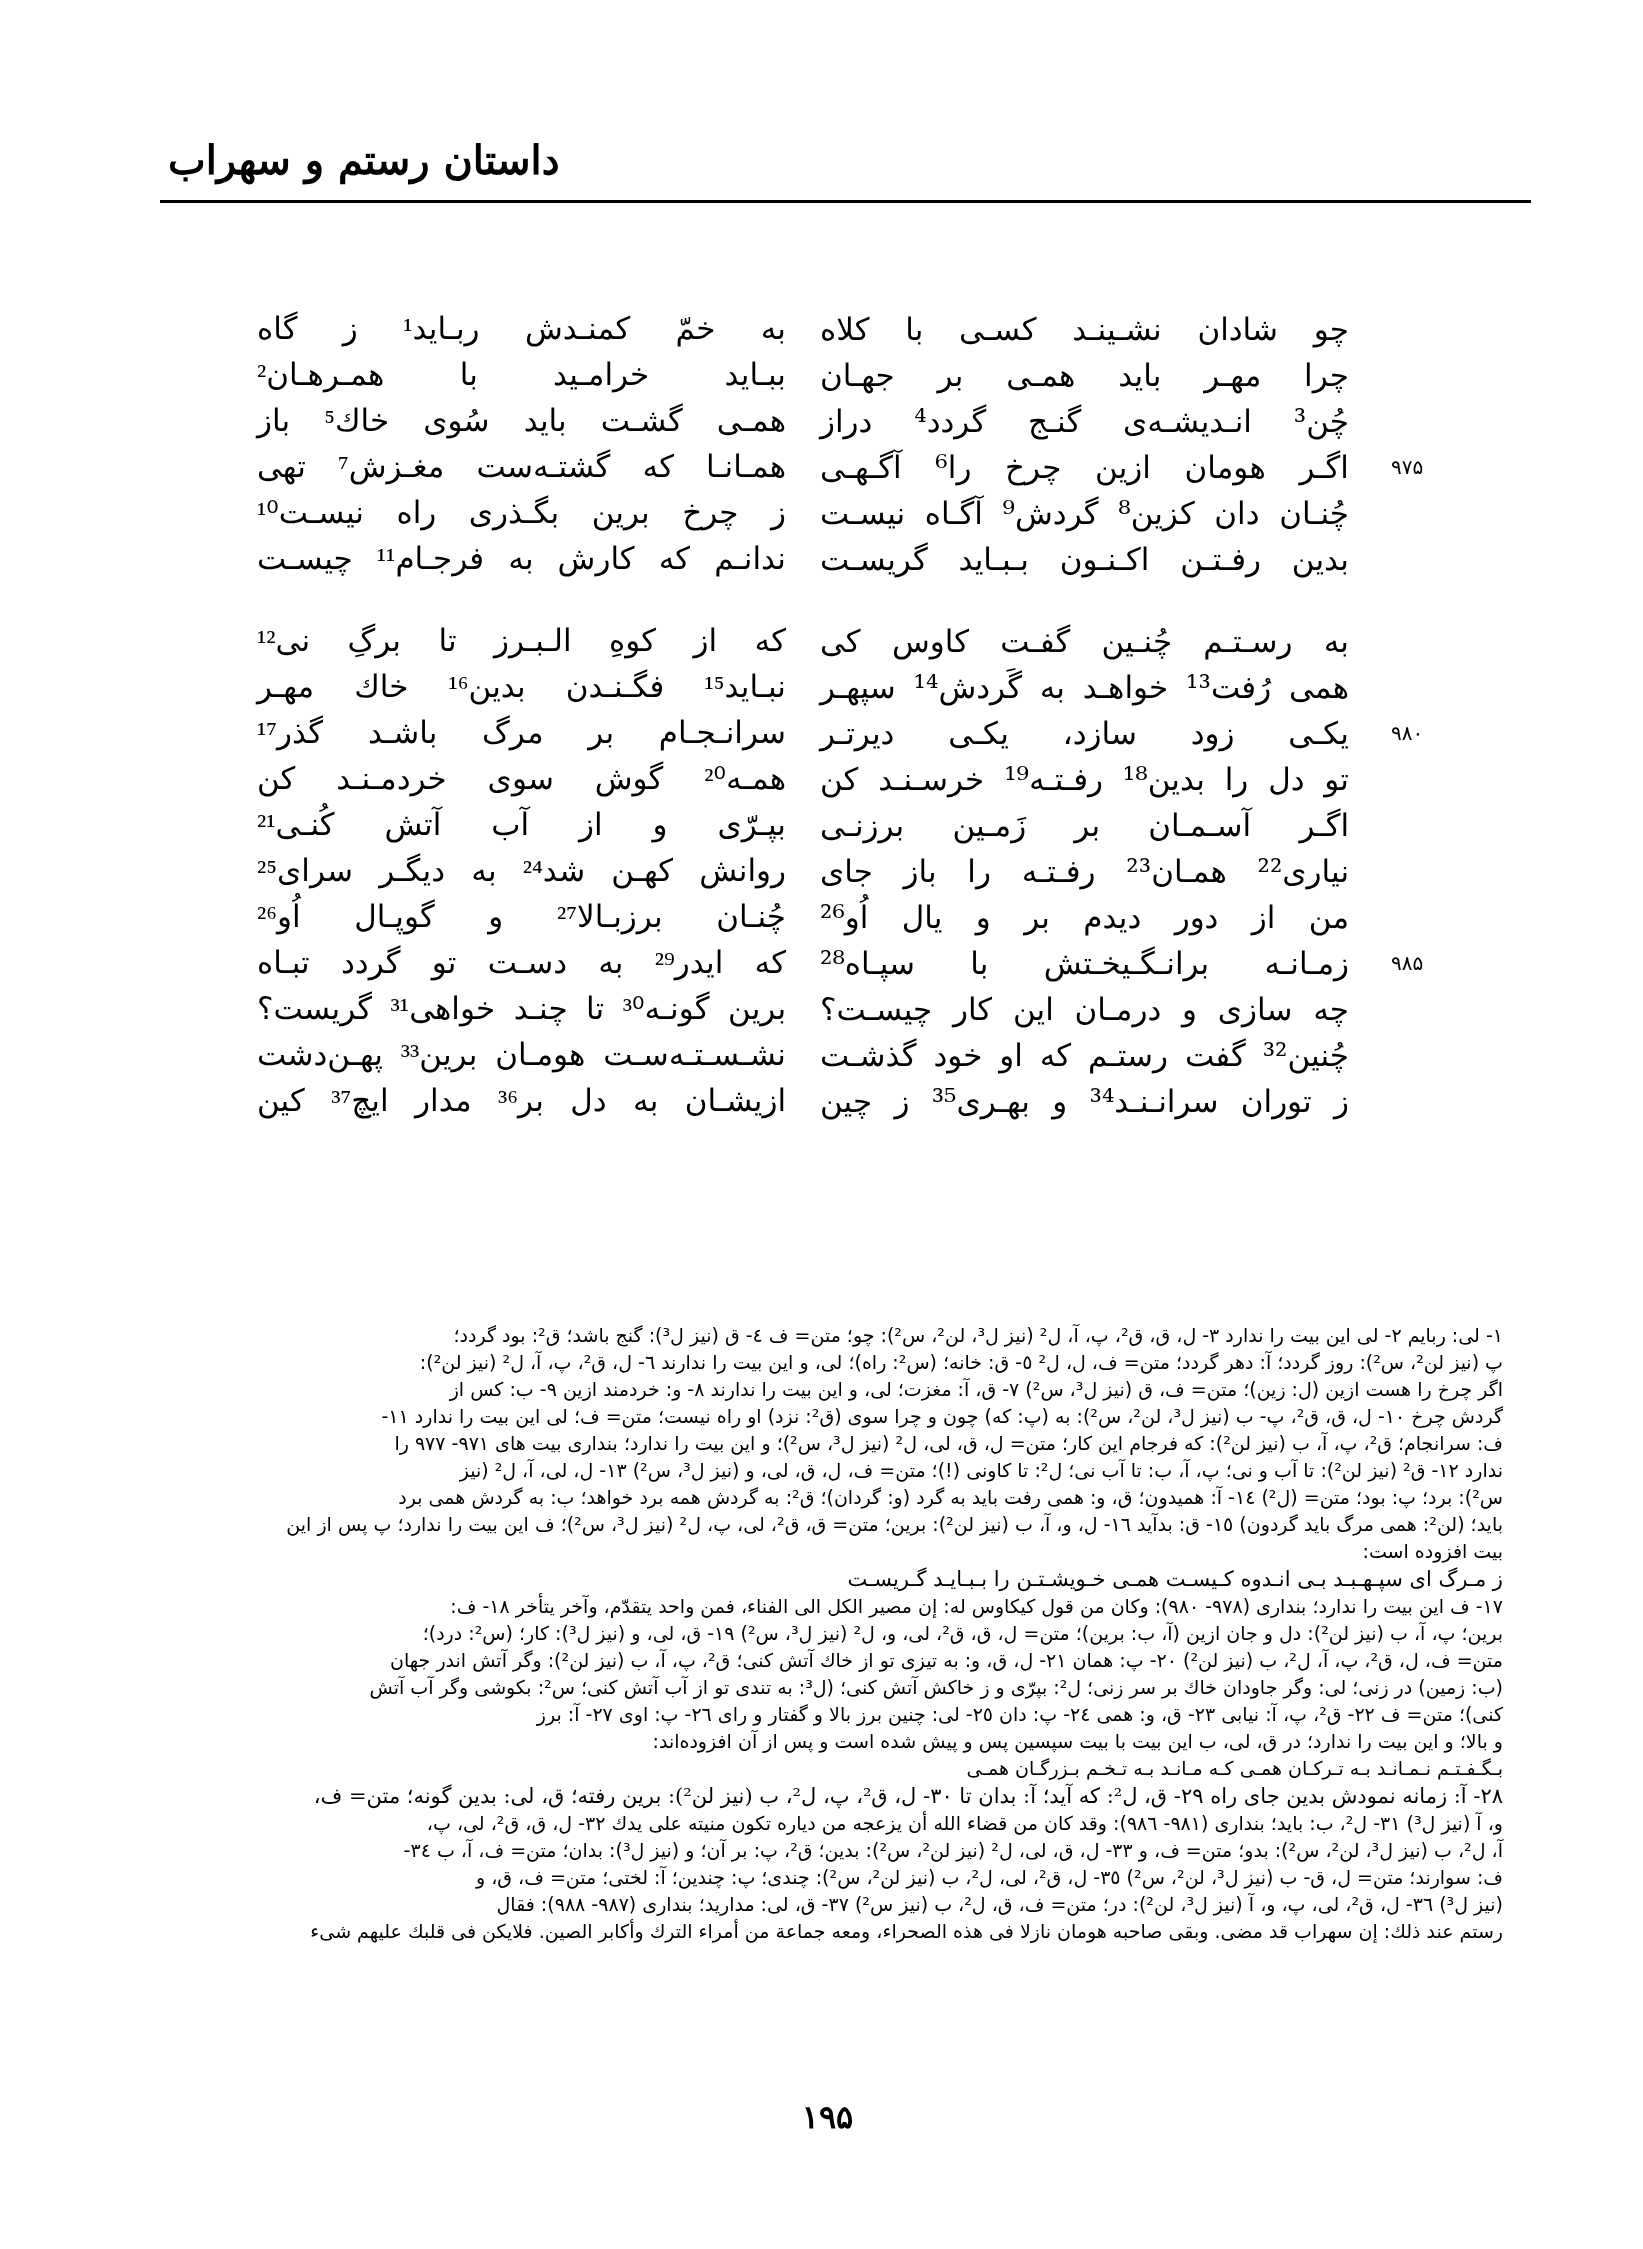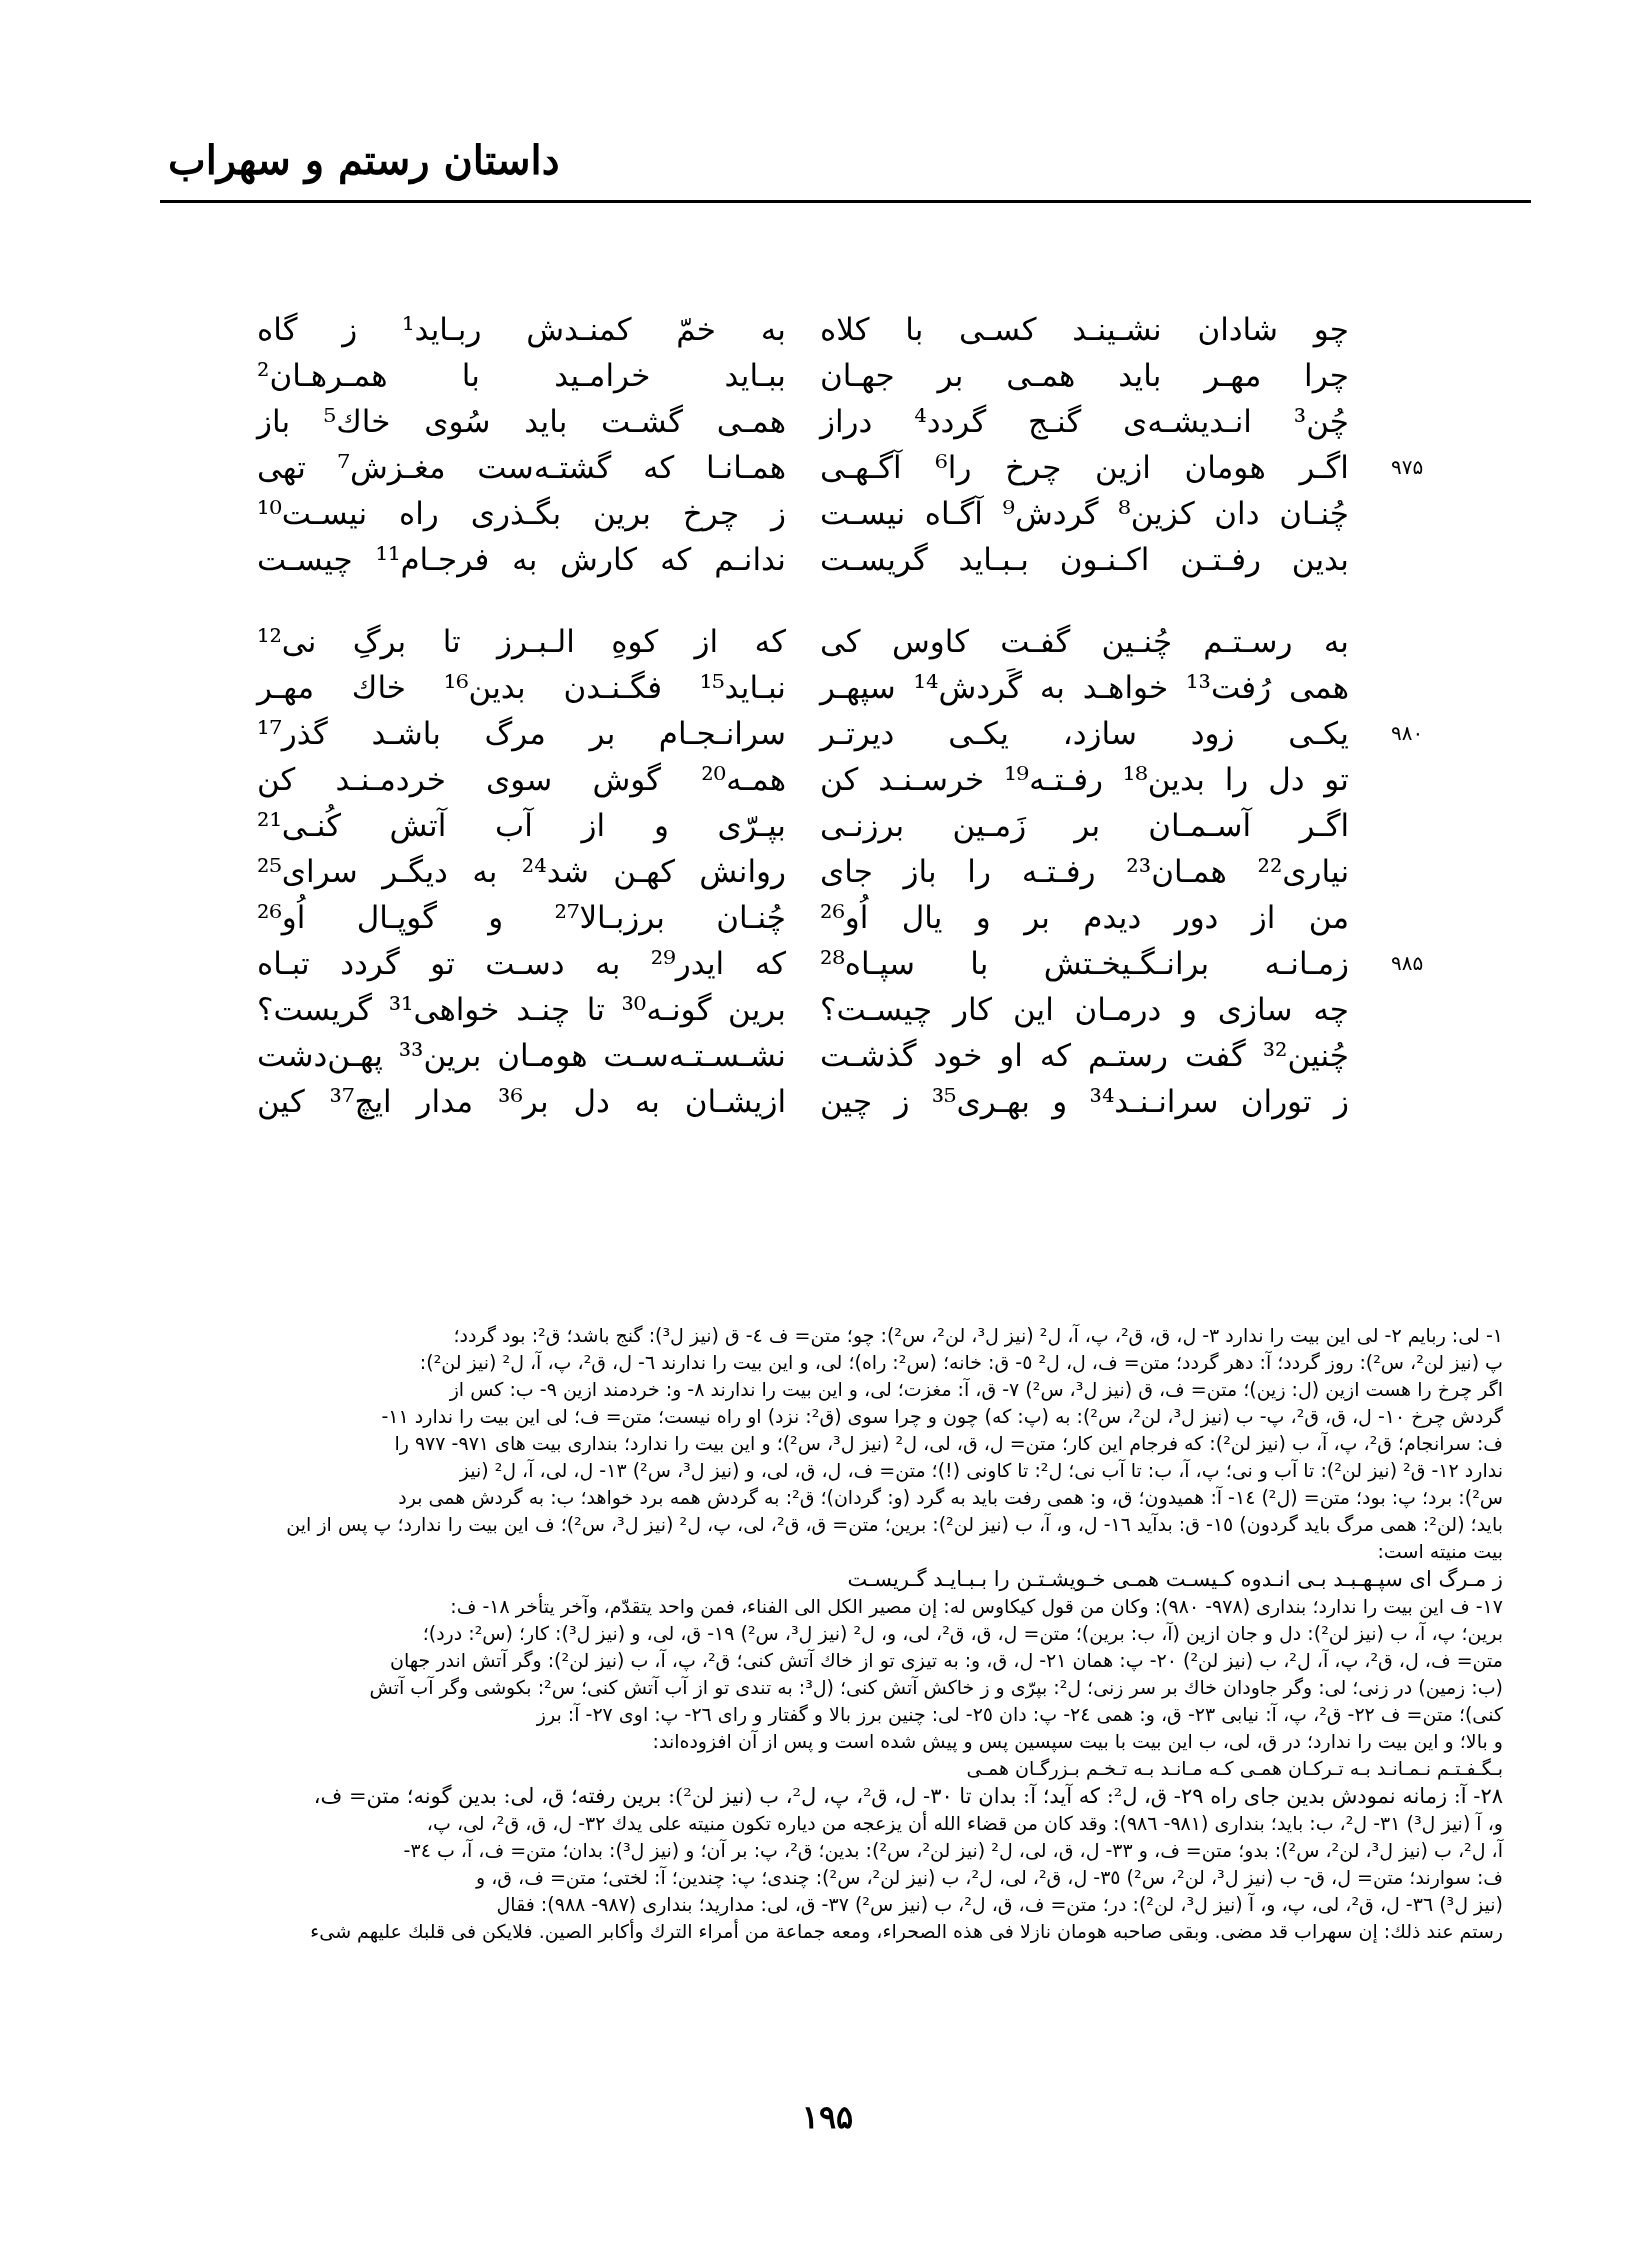--- a/index.html
+++ b/index.html
@@ -10,21 +10,21 @@
                   direction:rtl; white-space:nowrap; font-family:"DejaVu Serif", serif;margin-left:8px; }
   .header-rule { position:absolute; left:0; top:64px; width:1371px; height:2.8px; background:#000; }
 
   .verses { position:absolute; left:250px; top:306px; width:1308px; }
   .block { position:relative; }
   .row { position:relative; height:46px; }
   .h1, .h2 { position:absolute; top:0; height:46px; line-height:46px; font-size:31px;
              direction:rtl; text-align:justify; text-align-last:justify; white-space:nowrap;
              font-family:"DejaVu Serif", serif; }
   .h1 { left:570px; width:529px; }
-  .h2 { left:7px; width:529px; }
+  .h2 { left:7px; width:529px;font-family:Liberation Serif, serif; }
   .vnum { position:absolute; left:1141px; top:0; height:46px; line-height:46px; font-size:20px;
           width:83px; text-align:left; font-family:"DejaVu Serif", serif; direction:rtl; }
   .block-gap { height:36px; }
 
   .notes { position:absolute; left:157px; top:1322px; width:1346px; direction:rtl;
            font-size:19px; line-height:27px; text-align:justify;
            font-family:"DejaVu Sans", sans-serif; }
   .note-line { white-space:normal; }
   .note-verse { text-align:right; font-size:21px; line-height:28px; font-family:"DejaVu Serif", serif; }
 
@@ -134,21 +134,21 @@
 
 <div class="notes" id="notes">
     <div class="note-line">۱- لی: ربایم  ۲- لی این بیت را ندارد  ۳- ل، ق، ق²، پ، آ، ل² (نیز ل³، لن²، س²): چو؛ متن= ف  ٤- ق (نیز ل³): گنج باشد؛ ق²: بود گردد؛</div>
     <div class="note-line">پ (نیز لن²، س²): روز گردد؛ آ: دهر گردد؛ متن= ف، ل، ل²  ٥- ق: خانه؛ (س²: راه)؛ لی، و این بیت را ندارند  ٦- ل، ق²، پ، آ، ل² (نیز لن²):</div>
     <div class="note-line">اگر چرخ را هست ازین (ل: زین)؛ متن= ف، ق (نیز ل³، س²)  ٧- ق، آ: مغزت؛ لی، و این بیت را ندارند  ٨- و: خردمند ازین  ٩- ب: کس از</div>
     <div class="note-line">گردش چرخ  ١٠- ل، ق، ق²، پ- ب (نیز ل³، لن²، س²): به (پ: که) چون و چرا سوی (ق²: نزد) او راه نیست؛ متن= ف؛ لی این بیت را ندارد  ١١-</div>
     <div class="note-line">ف: سرانجام؛ ق²، پ، آ، ب (نیز لن²): که فرجام این کار؛ متن= ل، ق، لی، ل² (نیز ل³، س²)؛ و این بیت را ندارد؛ بنداری بیت های ٩٧١- ٩٧٧ را</div>
     <div class="note-line">ندارد  ١٢- ق² (نیز لن²): تا آب و نی؛ پ، آ، ب: تا آب نی؛ ل²: تا کاونی (!)؛ متن= ف، ل، ق، لی، و (نیز ل³، س²)  ١٣- ل، لی، آ، ل² (نیز</div>
     <div class="note-line">س²): برد؛ پ: بود؛ متن= (ل²)  ١٤- آ: همیدون؛ ق، و: همی رفت باید به گرد (و: گردان)؛ ق²: به گردش همه برد خواهد؛ ب: به گردش همی برد</div>
     <div class="note-line">باید؛ (لن²: همی مرگ باید گردون)  ١٥- ق: بدآید  ١٦- ل، و، آ، ب (نیز لن²): برین؛ متن= ق، ق²، لی، پ، ل² (نیز ل³، س²)؛ ف این بیت را ندارد؛ پ پس از این</div>
-    <div class="note-line">بیت منیته است:</div>
+    <div class="note-line">بیت افزوده است:</div>
     <div class="note-line note-verse">ز مـرگ ای سپـهـبـد بـی انـدوه کـیسـت    همـی خـویشـتـن را بـبـایـد گـریسـت</div>
     <div class="note-line">١٧- ف این بیت را ندارد؛ بنداری (٩٧٨- ٩٨٠): وکان من قول کیکاوس له: إن مصیر الکل الی الفناء، فمن واحد یتقدّم، وآخر یتأخر  ١٨- ف:</div>
     <div class="note-line">برین؛ پ، آ، ب (نیز لن²): دل و جان ازین (آ، ب: برین)؛ متن= ل، ق، ق²، لی، و، ل² (نیز ل³، س²)  ١٩- ق، لی، و (نیز ل³): کار؛ (س²: درد)؛</div>
     <div class="note-line">متن= ف، ل، ق²، پ، آ، ل²، ب (نیز لن²)  ٢٠- پ: همان  ٢١- ل، ق، و: به تیزی تو از خاك آتش کنی؛ ق²، پ، آ، ب (نیز لن²): وگر آتش اندر جهان</div>
     <div class="note-line">(ب: زمین) در زنی؛ لی: وگر جاودان خاك بر سر زنی؛ ل²: بپرّی و ز خاکش آتش کنی؛ (ل³: به تندی تو از آب آتش کنی؛ س²: بکوشی وگر آب آتش</div>
     <div class="note-line">کنی)؛ متن= ف  ٢٢- ق²، پ، آ: نیابی  ٢٣- ق، و: همی  ٢٤- پ: دان  ٢٥- لی: چنین برز بالا و گفتار و رای  ٢٦- پ: اوی  ٢٧- آ: برز</div>
     <div class="note-line">و بالا؛ و این بیت را ندارد؛ در ق، لی، ب این بیت با بیت سپسین پس و پیش شده است و پس از آن افزوده‌اند:</div>
     <div class="note-line">بـگـفـتـم نـمـانـد بـه تـرکـان همـی    کـه مـانـد بـه تـخـم بـزرگـان همـی</div>
     <div class="note-line note-verse">٢٨- آ: زمانه نمودش بدین جای راه  ٢٩- ق، ل²: که آید؛ آ: بدان تا  ٣٠- ل، ق²، پ، ل²، ب (نیز لن²): برین رفته؛ ق، لی: بدین گونه؛ متن= ف،</div>
     <div class="note-line">و، آ (نیز ل³)  ٣١- ل²، ب: باید؛ بنداری (٩٨١- ٩٨٦): وقد کان من قضاء الله أن یزعجه من دیاره تکون منیته علی یدك  ٣٢- ل، ق، ق²، لی، پ،</div>

